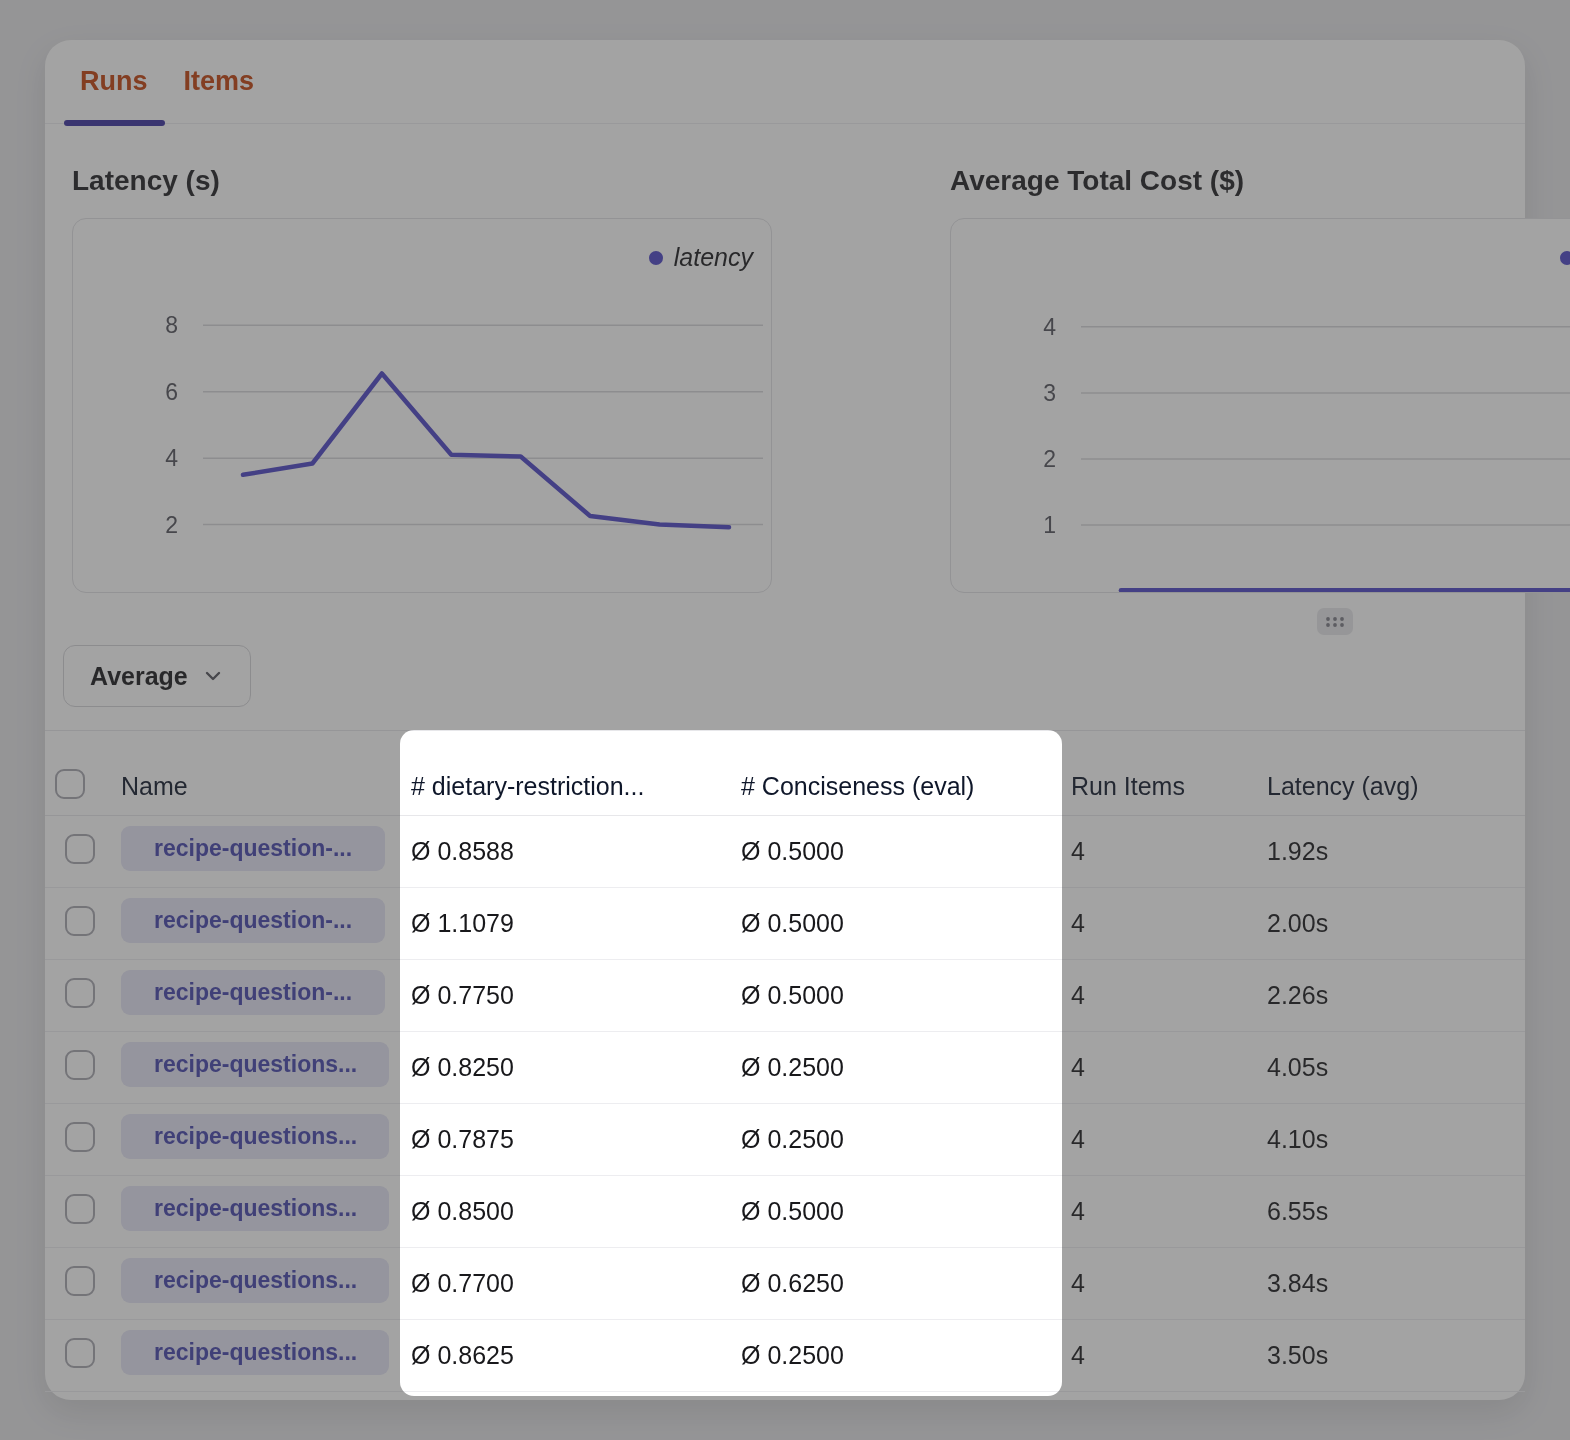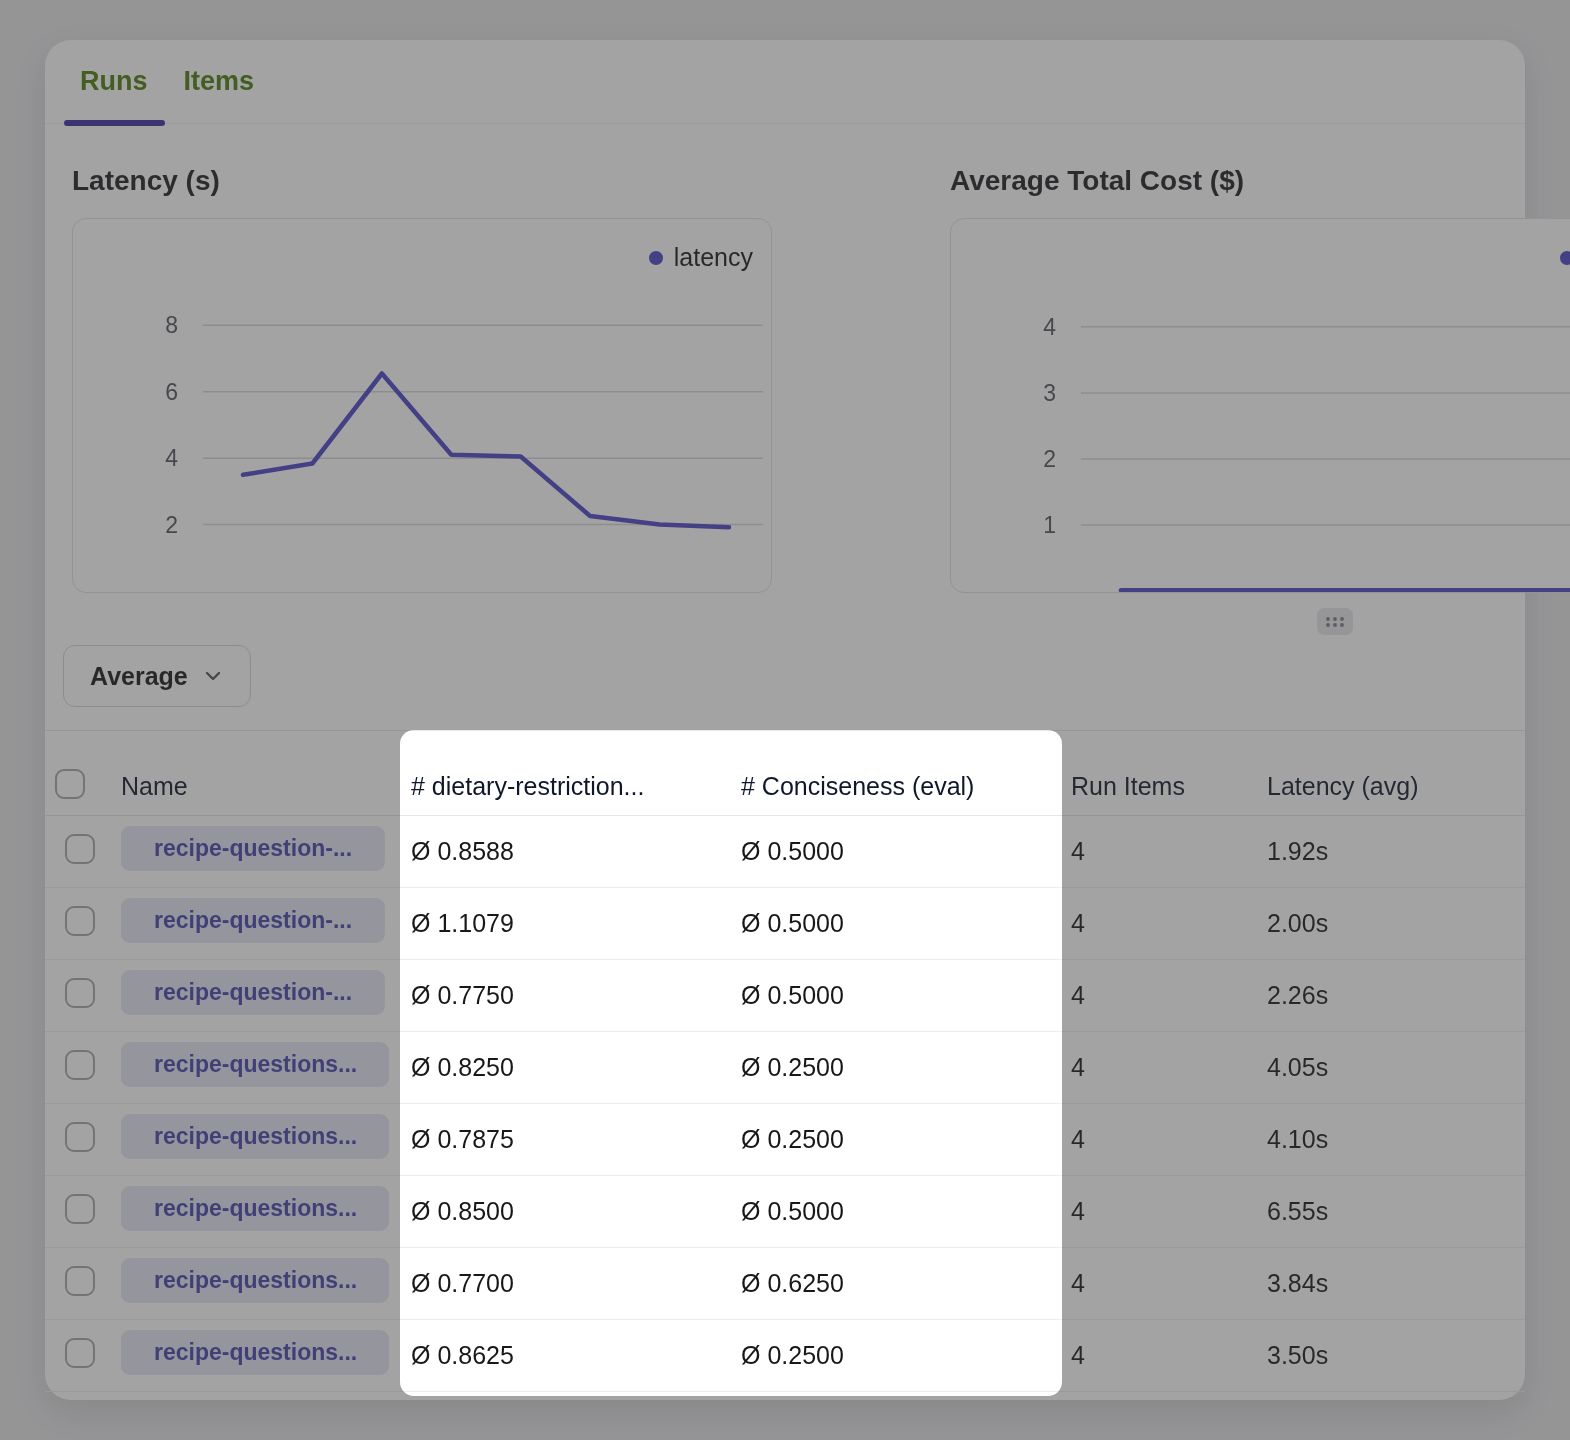--- a/index.html
+++ b/index.html
@@ -11,37 +11,37 @@
     font-family:"Liberation Sans","DejaVu Sans",sans-serif;
     color:#18181b;
   }
   .card {
     position:absolute; left:45px; top:40px; width:1480px; height:1360px;
     background:#ffffff; border-radius:26px;
     box-shadow:0 12px 32px rgba(0,0,0,0.10);
   }
   
   .tabs { display:flex; gap:36px; padding:26px 0 0 35px; border-bottom:1px solid #ededf0; height:84px; }
-  .tab { font-size:27px; font-weight:600; color:#4d7c0f; position:relative; padding-bottom:22px; cursor:pointer; }
+  .tab { font-size:27px; font-weight:600; color:#c2410c; position:relative; padding-bottom:22px; cursor:pointer; }
   .tab.active::after {
     content:""; position:absolute; left:-16px; right:-17px; bottom:-3px; height:6px;
     background:#39309f; border-radius:3px;
   }
   
   .charts { position:absolute; top:125px; left:27px; display:flex; gap:38px; }
   .chart-block { width:840px; }
   .chart-title { font-size:28px; font-weight:600; color:#1f1f23; height:36px; margin-bottom:17px; }
   .chart-card {
     position:relative; width:700px; height:375px;
     border:1.5px solid #e0e0e4; border-radius:14px; background:#fff; overflow:hidden;
   }
   .chart-card svg { position:absolute; inset:0; }
   .legend { position:absolute; top:24px; right:18px; display:flex; align-items:center; gap:11px; }
   .legend-dot { width:14px; height:14px; border-radius:50%; background:#4d45c6; }
-  .legend-label { font-size:25px; color:#18181b; }
+  .legend-label { font-size:25px; color:#18181b;font-style:italic; }
   
   .grip {
     position:absolute; top:568px; left:1272px; width:36px; height:27px;
     background:#e7e7ea; border-radius:7px; display:flex; align-items:center; justify-content:center;
     cursor:grab;
   }
   
   .filters-btn {
     position:absolute; top:605px; left:18px; height:62px;
     display:inline-flex; align-items:center; gap:14px; padding:0 26px;

